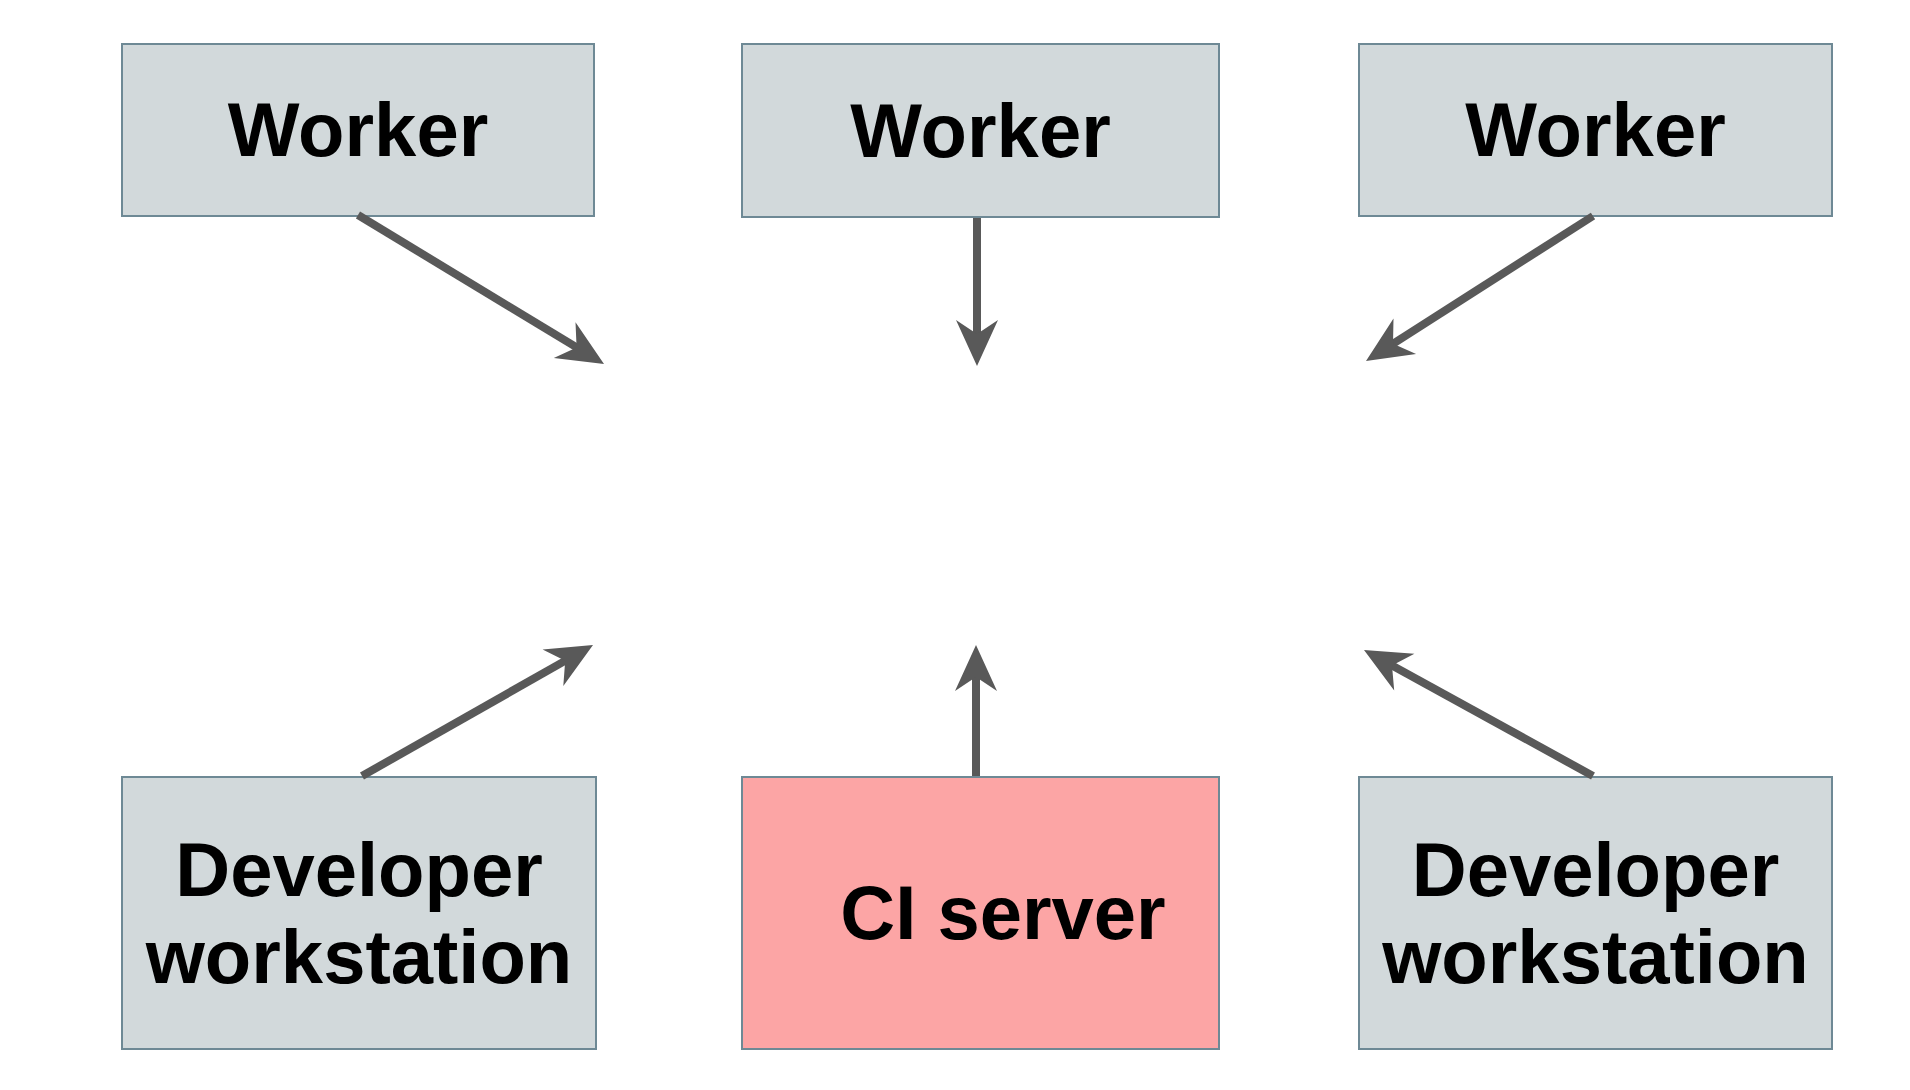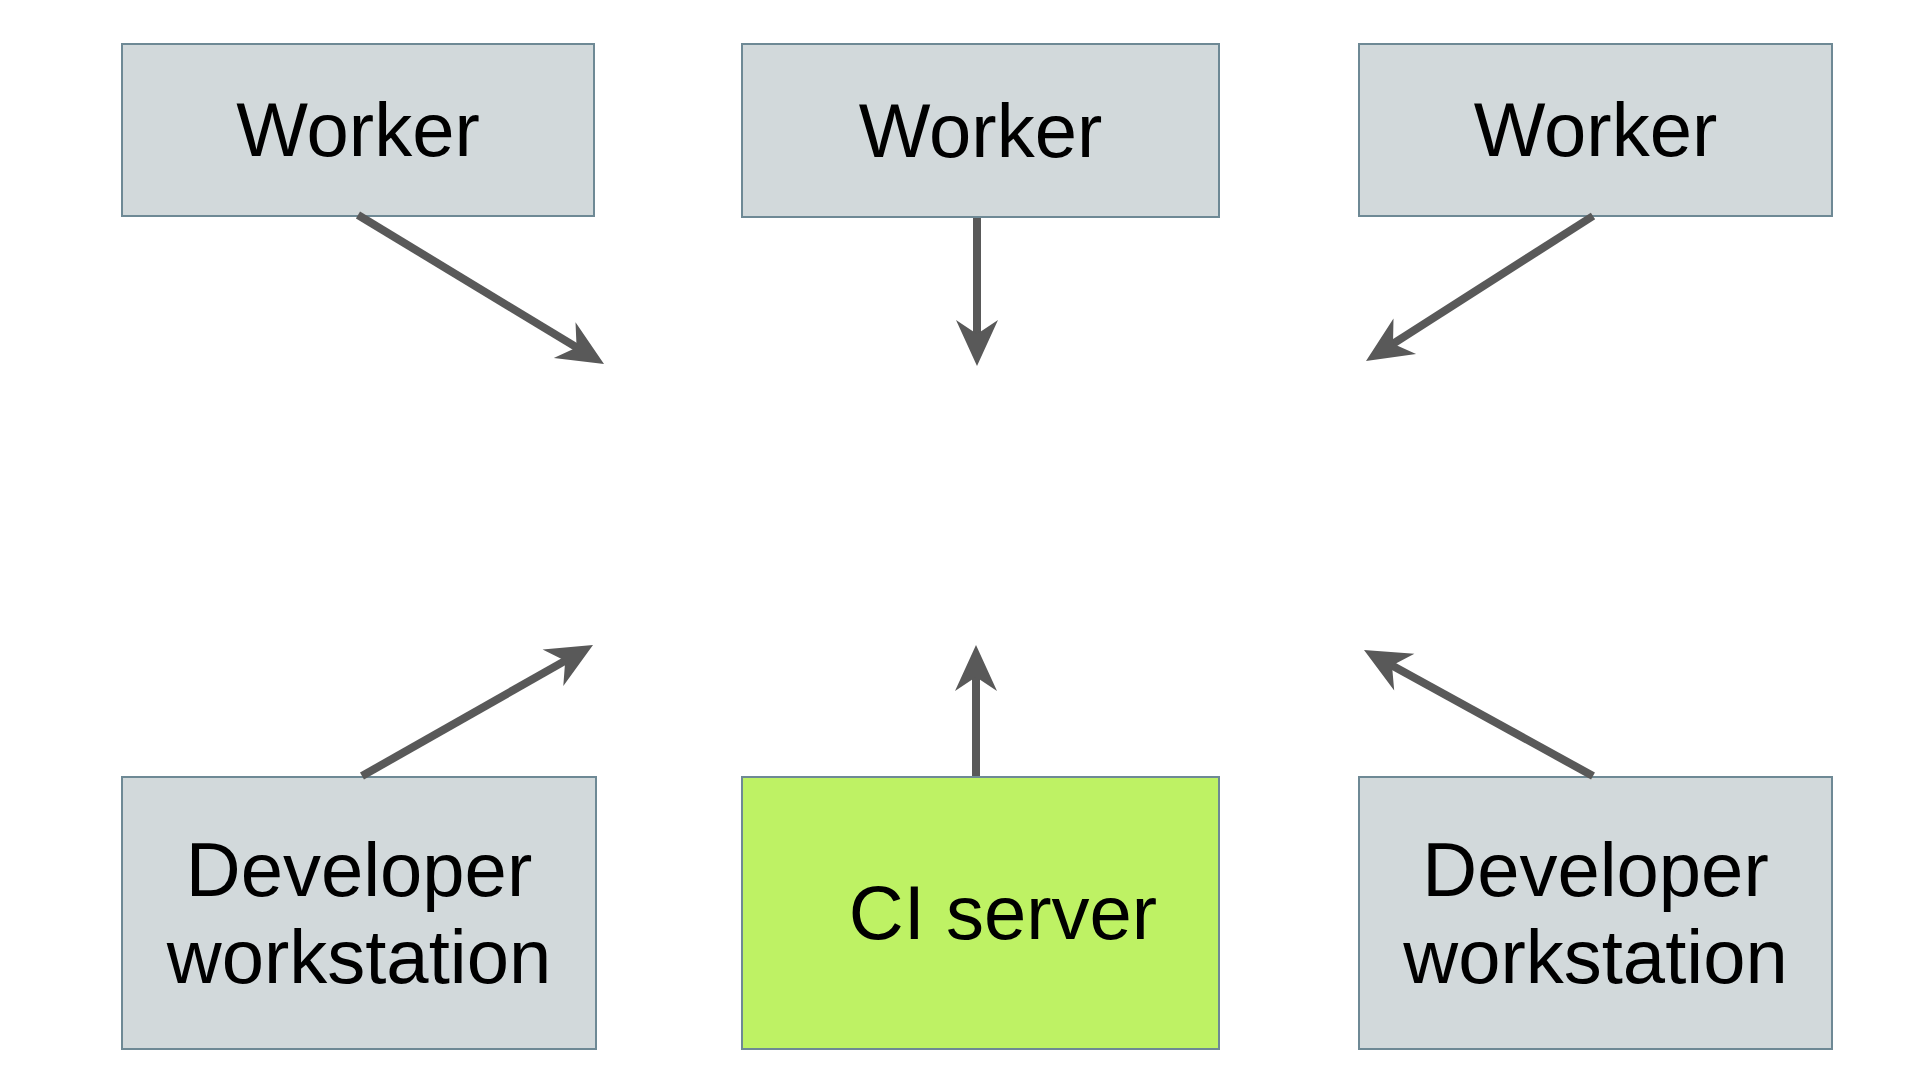--- a/index.html
+++ b/index.html
@@ -7,20 +7,21 @@
     padding: 0;
     background: #ffffff;
   }
   .diagram {
     position: relative;
     width: 1910px;
     height: 1090px;
     overflow: hidden;
     background: #ffffff;
     font-family: "Liberation Sans", sans-serif;
+    font-weight: bold;
   }
   .nodes-layer {
     position: absolute;
     inset: 0;
     z-index: 1;
   }
   .arrows-layer {
     position: absolute;
     inset: 0;
     z-index: 2;
@@ -52,21 +53,21 @@
       <div class="node" style="left: 741px; top: 43px; width: 479px; height: 175px; background: rgb(210, 217, 219); border: 2px solid rgb(110, 137, 149);">
         <span class="label" style="color: rgb(0, 0, 0);">Worker</span>
       </div>
       <div class="node" style="left: 1358px; top: 43px; width: 475px; height: 174px; background: rgb(210, 217, 219); border: 2px solid rgb(110, 137, 149);">
         <span class="label" style="color: rgb(0, 0, 0);">Worker</span>
       </div>
       <div class="node" style="left: 121px; top: 776px; width: 476px; height: 274px; background: rgb(210, 217, 219); border: 2px solid rgb(110, 137, 149);">
         <span class="label" style="color: rgb(0, 0, 0);">Developer
 workstation</span>
       </div>
-      <div class="node" style="left: 741px; top: 776px; width: 479px; height: 274px; background: #bef264; border: 2px solid rgb(110, 137, 149); padding-left: 45px;">
+      <div class="node" style="left: 741px; top: 776px; width: 479px; height: 274px; background: #fca5a5; border: 2px solid rgb(110, 137, 149); padding-left: 45px;">
         <span class="label" style="color: rgb(0, 0, 0);">CI server</span>
       </div>
       <div class="node" style="left: 1358px; top: 776px; width: 475px; height: 274px; background: rgb(210, 217, 219); border: 2px solid rgb(110, 137, 149);">
         <span class="label" style="color: rgb(0, 0, 0);">Developer
 workstation</span>
       </div>
     </div>
   <svg class="arrows-layer" id="arrows-layer" xmlns="http://www.w3.org/2000/svg" width="1910" height="1090" viewBox="0 0 1910 1090">
       <g>
         <line x1="358" y1="215" x2="588.6039176723332" y2="354.67473062267334" stroke="#595959" stroke-width="8"></line>

